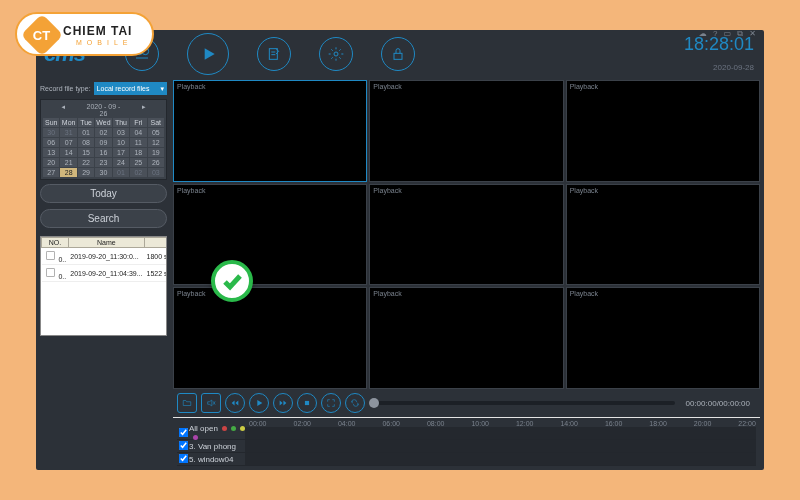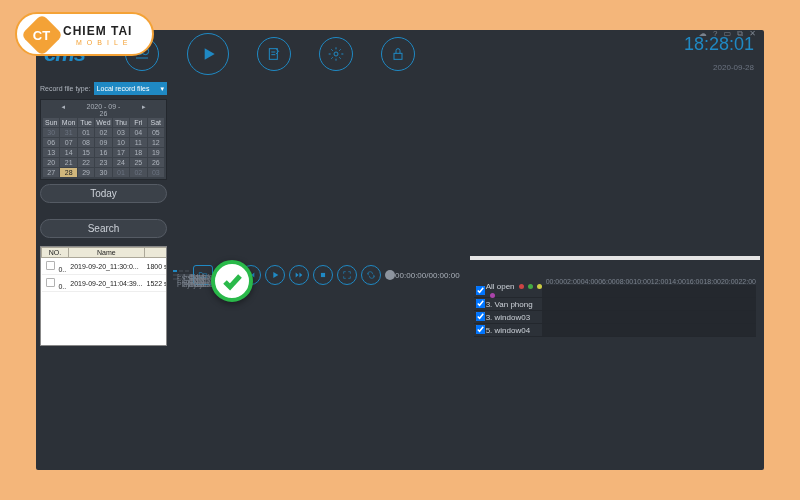--- a/index.html
+++ b/index.html
@@ -130,42 +130,41 @@
   .today-btn, .search-btn {
     background: #3b4149;
     border: 1px solid #555b64;
     border-radius: 10px;
     text-align: center;
     padding: 3px 0;
     font-size: 10px;
     color: #cdd2d9;
     cursor: pointer;
   }
-  .search-btn { margin-top: 12px; }
+  .search-btn { margin-top: 2px; }
   .filelist {
     background: #fff;
     color: #222;
     flex: 0 0 100px;
     border: 1px solid #888;
     margin-top: 4px;
     font-size: 7px;
     overflow: hidden;
   }
   .filelist table { width: 100%; border-collapse: collapse; }
   .filelist th { background: #ece9d8; border: 1px solid #aca899; padding: 1px 2px; font-weight: normal; }
   .filelist td { border-bottom: 1px solid #eee; padding: 1px 2px; white-space: nowrap; overflow: hidden; }
   .filelist input[type=checkbox] { transform: scale(0.7); }
 
   .main {
     flex: 1;
     display: flex;
-    flex-direction: row;
+    flex-direction: column;
     padding: 2px 4px 0 2px;
     min-height: 0;
-    align-items: center;
   }
   .grid9 {
     display: grid;
     grid-template-columns: repeat(3, 1fr);
     grid-template-rows: repeat(3, 1fr);
     gap: 2px;
     flex: 1;
     min-height: 0;
   }
   .vtile {
@@ -214,23 +213,22 @@
     position: relative;
   }
   .slider .thumb {
     position: absolute; left: 0; top: -3px;
     width: 10px; height: 10px;
     background: #8d949e; border-radius: 50%;
   }
   .timecode { font-size: 8px; color: #aab0b9; margin: 0 6px; }
 
   .timeline {
-    border-top: 4px solid #e5e5e5;
-    padding: 18px 4px 4px 4px;
-    margin-top: 47px;
+    border-top: 1px solid #e5e5e5;
+    padding: 2px 4px 4px 4px;
   }
   .tl-head {
     display: flex;
     font-size: 7px;
     color: #7a828d;
     padding-left: 72px;
     justify-content: space-between;
   }
   .tl-row {
     display: flex;
@@ -498,25 +496,20 @@
               <span class="lbl">All open<span class="dot dr"></span><span class="dot dg"></span><span class="dot dy"></span><span class="dot dp"></span></span>
               <div class="track"></div>
             </div>
             <div class="tl-row">
               <span class="cb"><input type="checkbox" checked="" style=""></span>
               <span class="lbl">3. Van phong</span>
               <div class="track"></div>
             </div>
             <div class="tl-row">
               <span class="cb"><input type="checkbox" checked="" style=""></span>
-              <span class="lbl">3. window03</span>
-              <div class="track"></div>
-            </div>
-            <div class="tl-row">
-              <span class="cb"><input type="checkbox" checked="" style=""></span>
               <span class="lbl">5. window04</span>
               <div class="track"></div>
             </div>
           </div>
       </div>
     </div>
   </div>
 
   <div class="checkmark">
     <svg viewBox="0 0 24 24">

